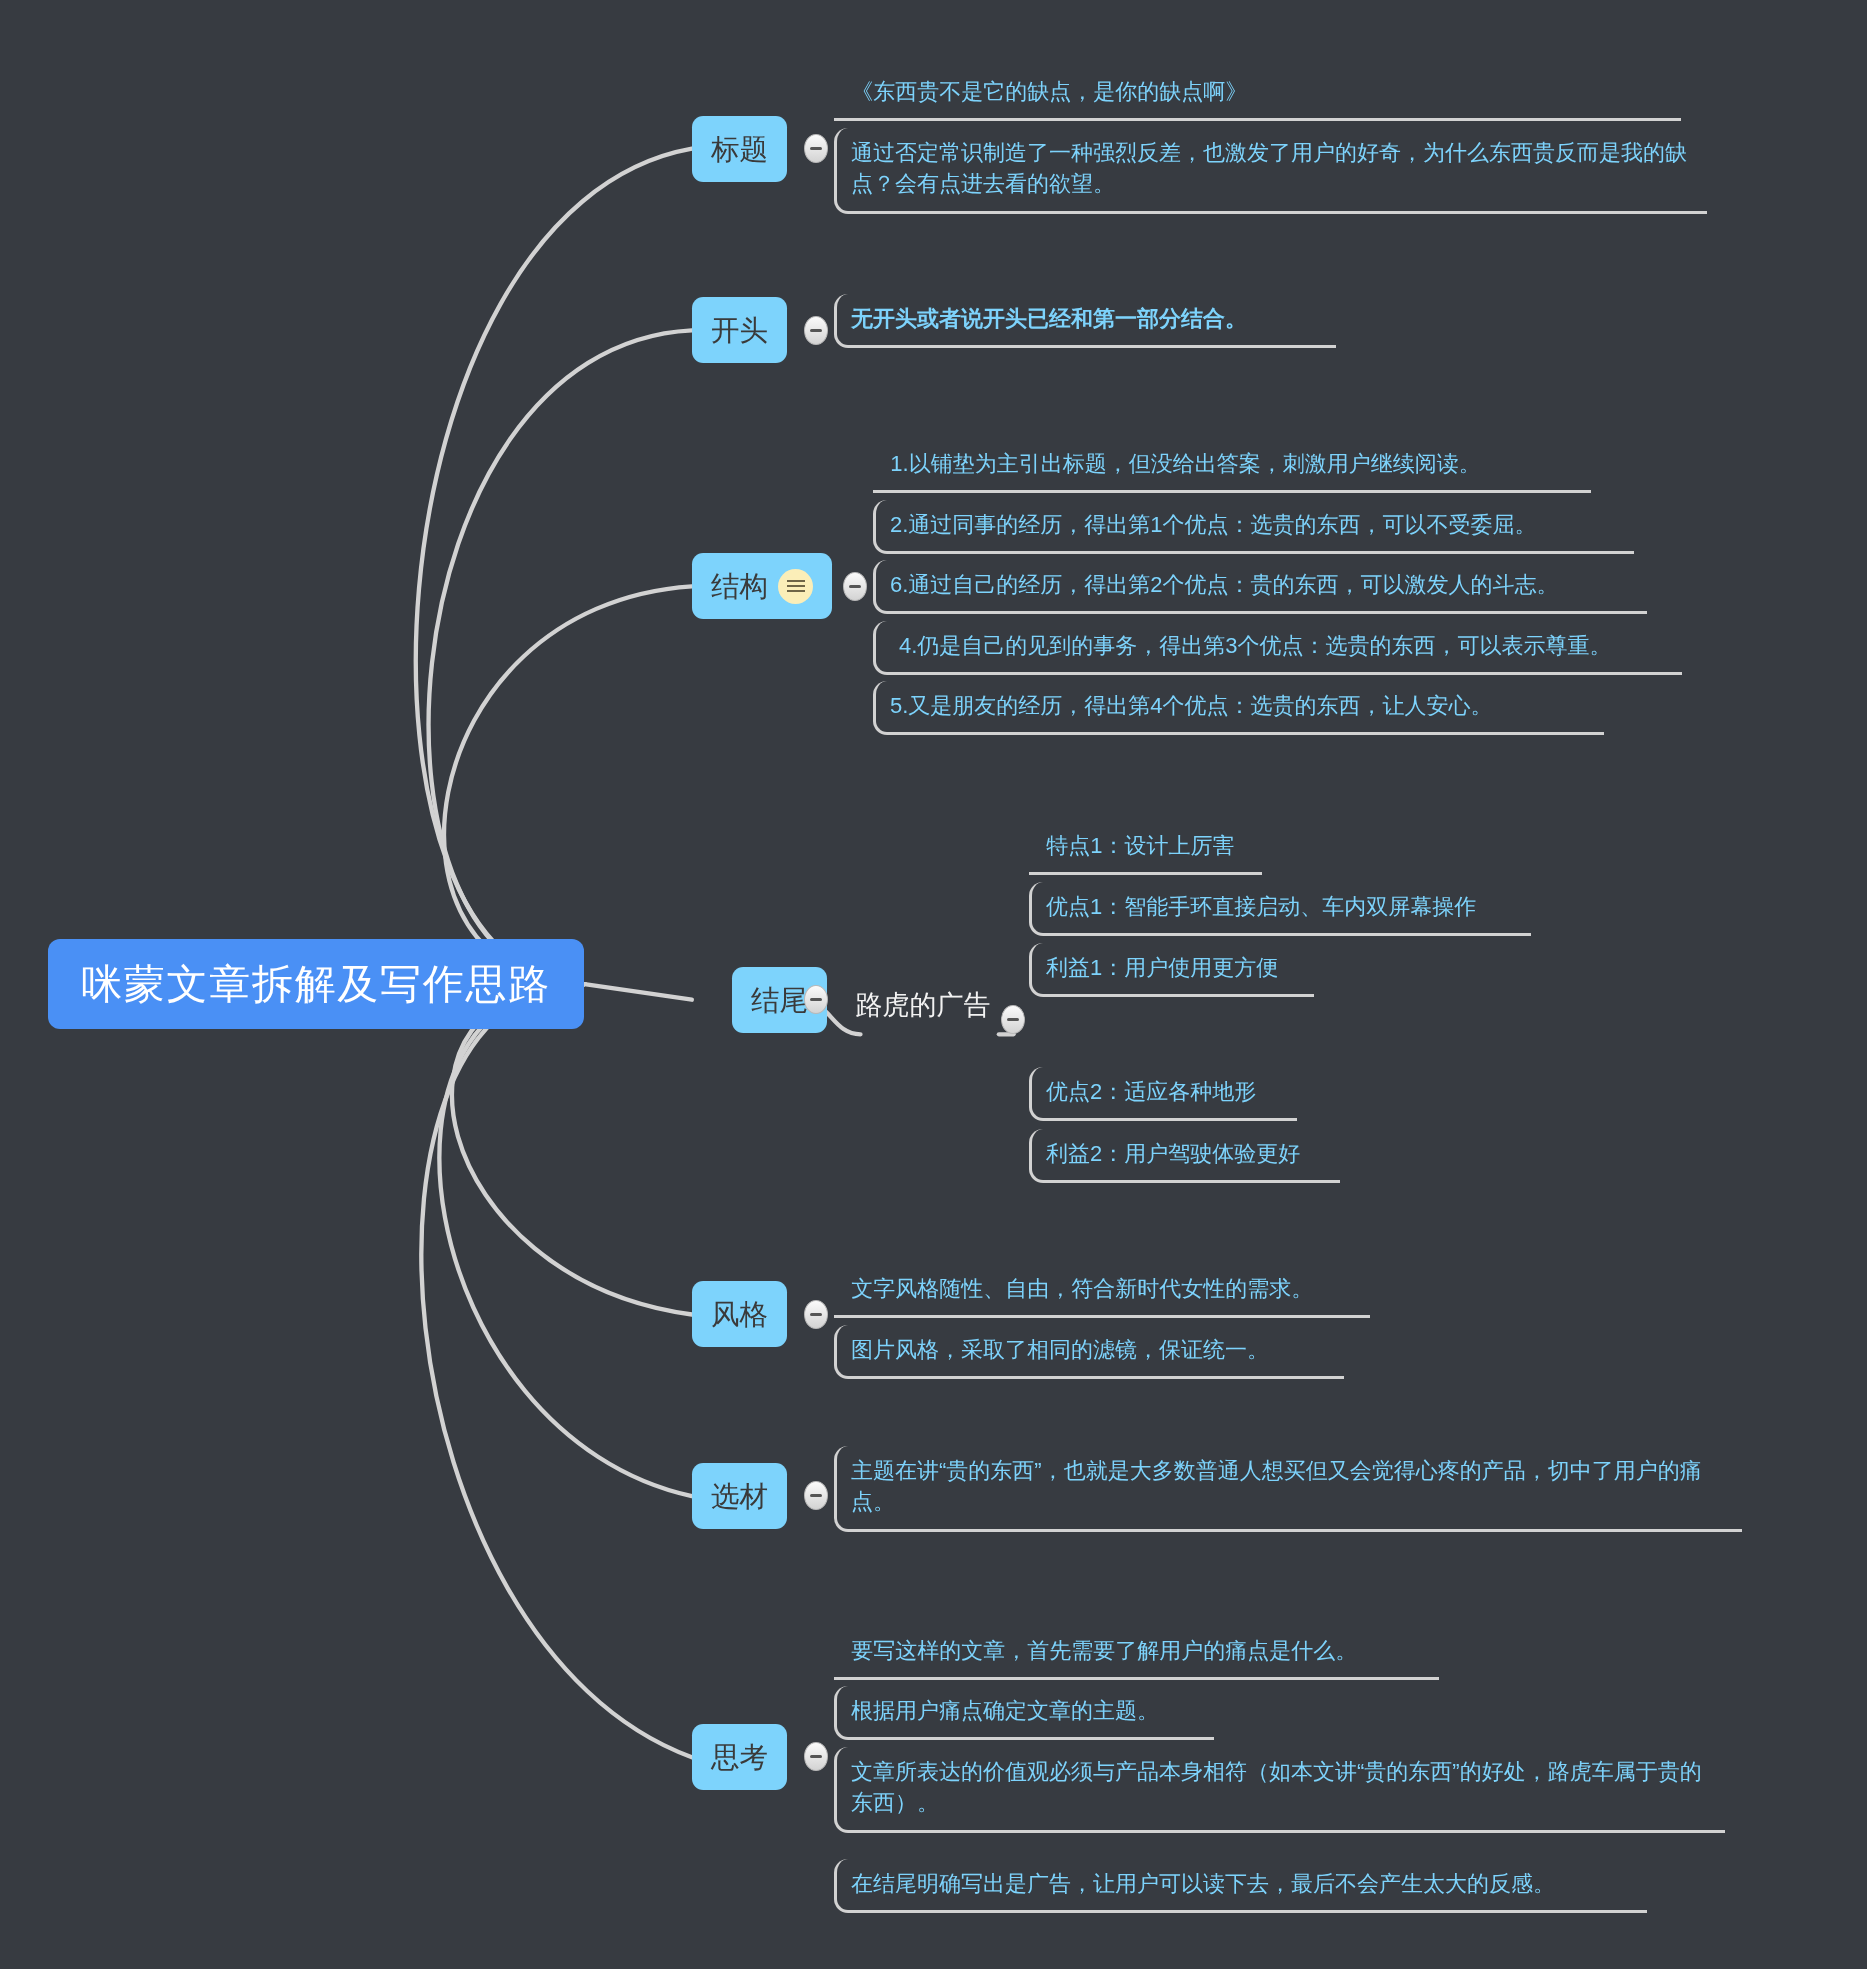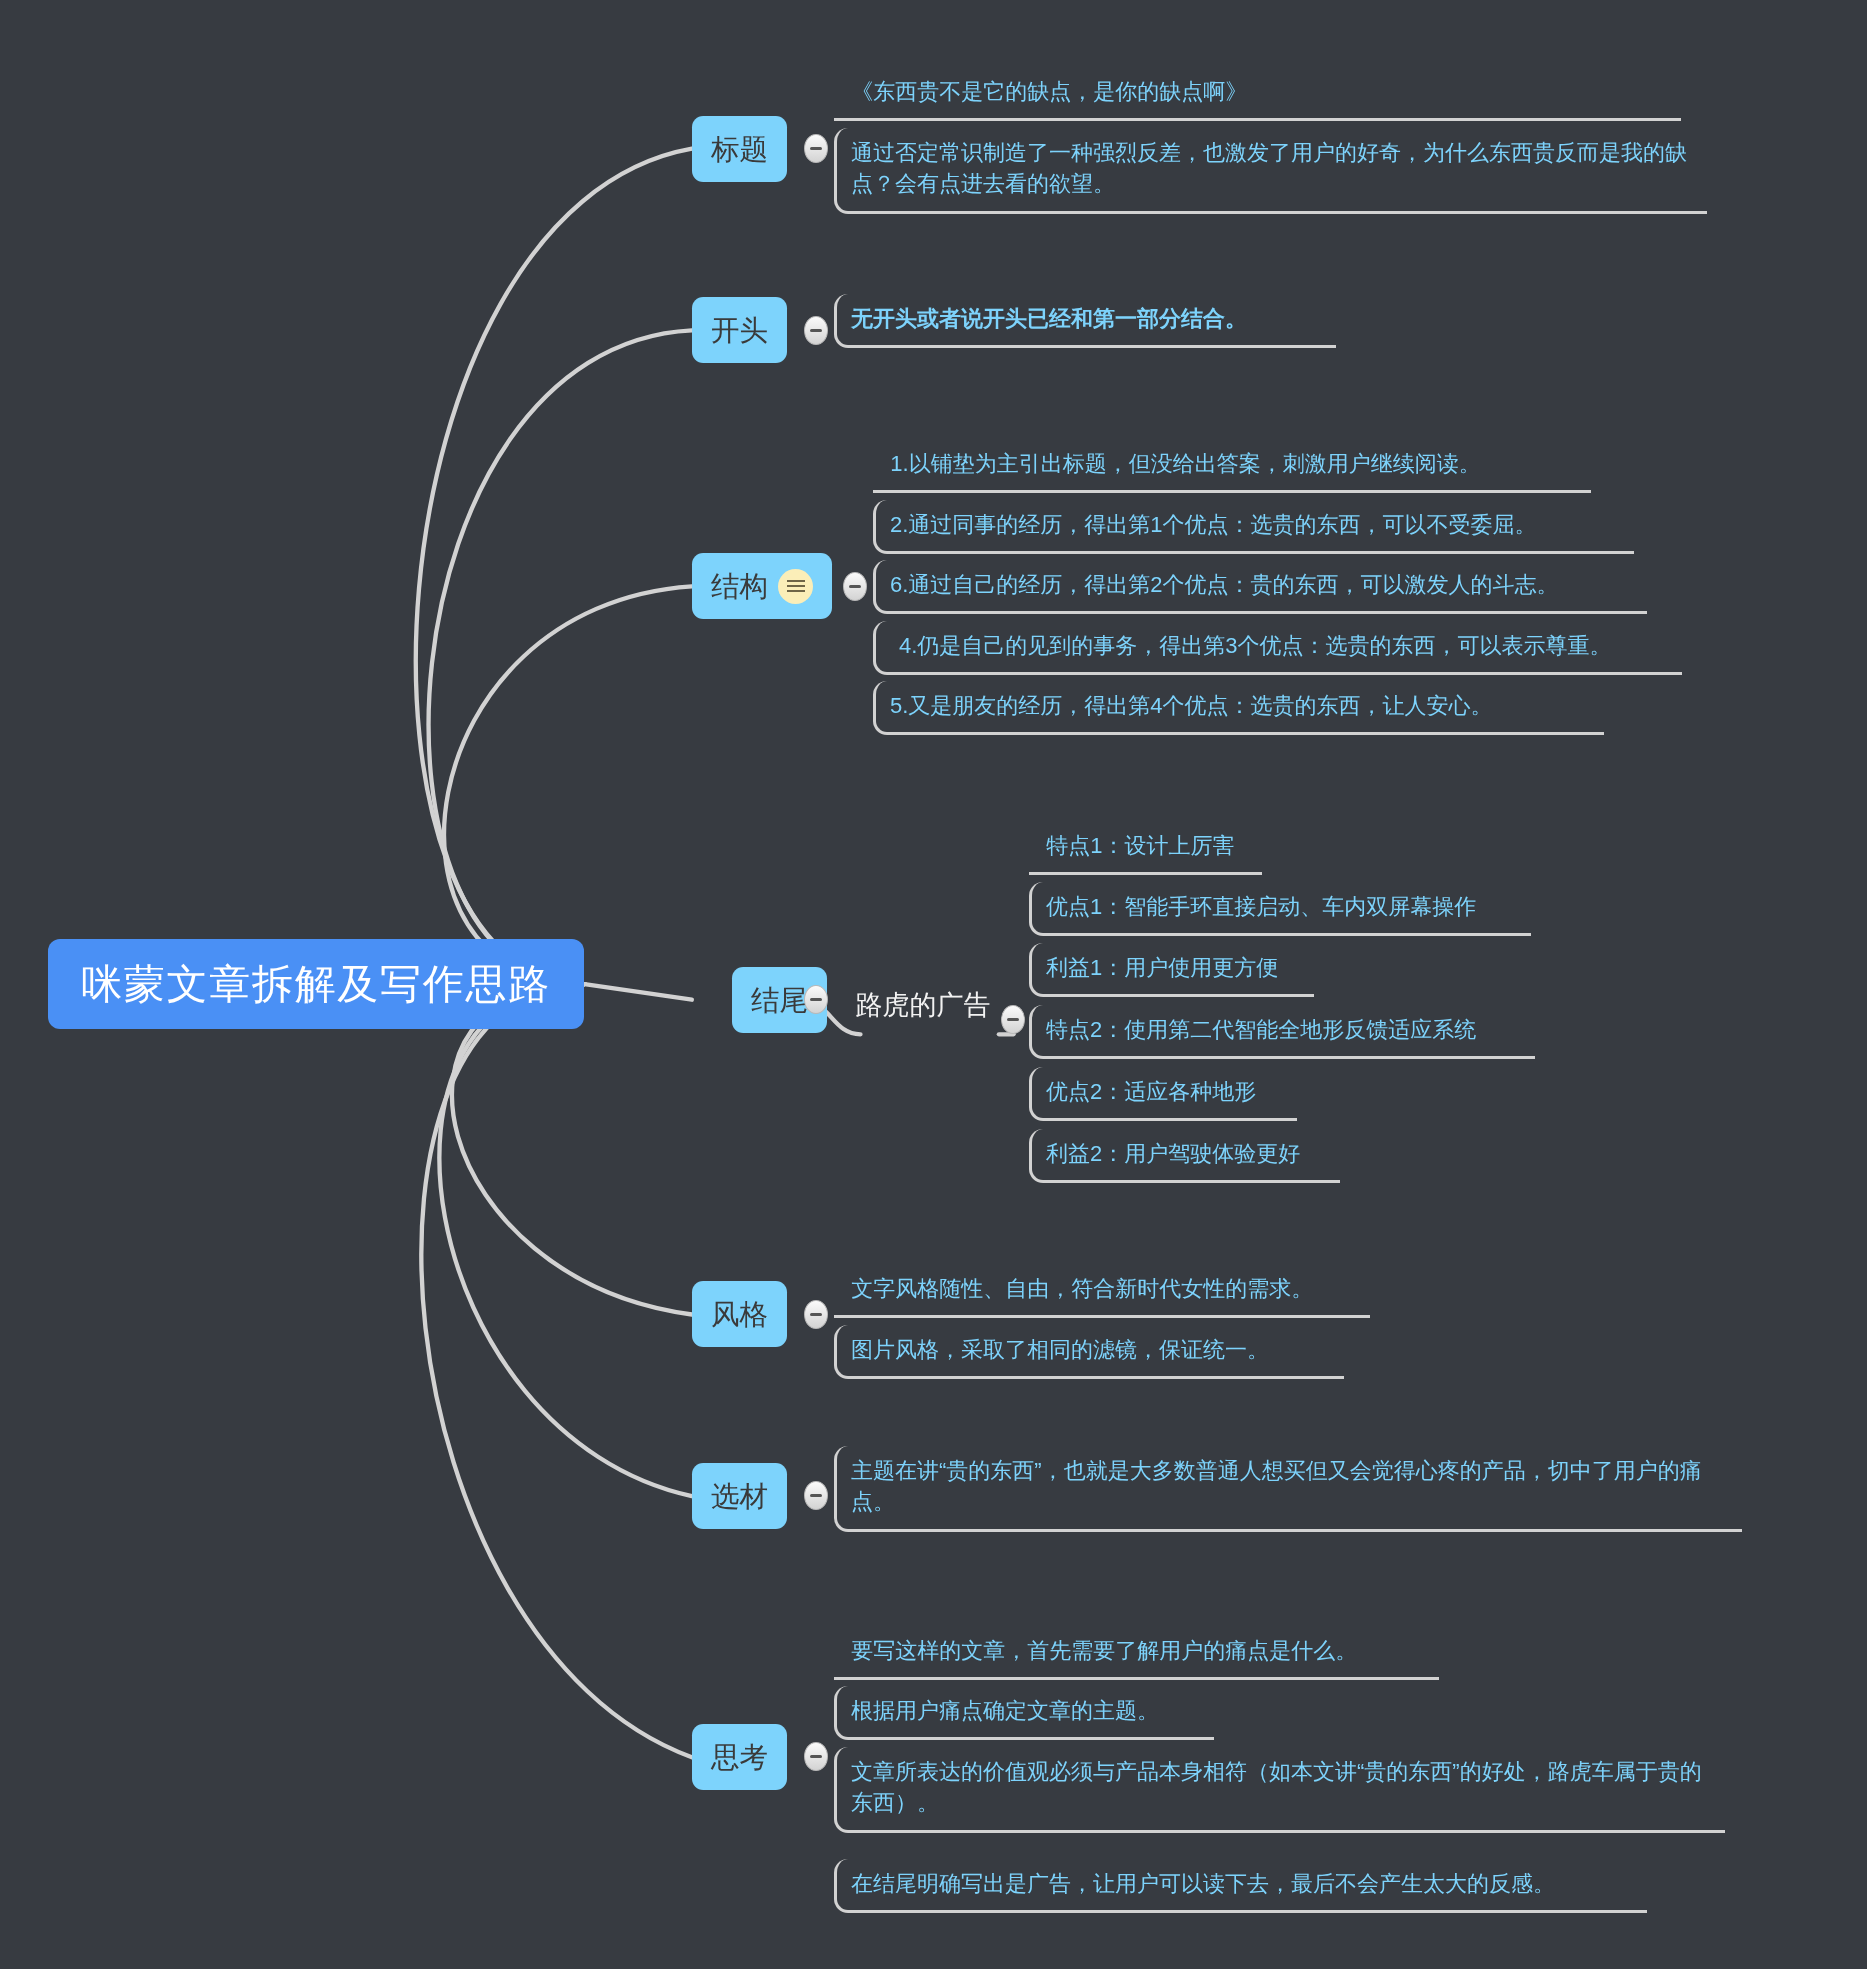--- a/index.html
+++ b/index.html
@@ -188,21 +188,20 @@
     <i></i>
   </div>
   <div class="plain-label" style="left:852px; top:977px;">路虎的广告</div>
   <div class="toggle" style="left:1001px; top:1005px;">
     <i></i>
   </div>
 
   <div class="leaf no-left" style="left:1029px; top:821px; width:233px;">特点1：设计上厉害</div>
   <div class="leaf tl" style="left:1029px; top:882px; width:502px;">优点1：智能手环直接启动、车内双屏幕操作</div>
   <div class="leaf tl" style="left:1029px; top:943px; width:285px;">利益1：用户使用更方便</div>
-  <div class="leaf tl" style="left:1029px; top:1005px; width:506px;">特点2：使用第二代智能全地形反馈适应系统</div>
   <div class="leaf tl" style="left:1029px; top:1067px; width:268px;">优点2：适应各种地形</div>
   <div class="leaf tl" style="left:1029px; top:1129px; width:311px;">利益2：用户驾驶体验更好</div>
 
   <div class="l1-node" style="left:692px; top:1281px;">
     <span class="l1-label">风格</span>
   </div>
   <div class="toggle" style="left:804px; top:1300px;">
     <i></i>
   </div>
   <div class="leaf no-left" style="left:834px; top:1264px; width:536px;">文字风格随性、自由，符合新时代女性的需求。</div>

